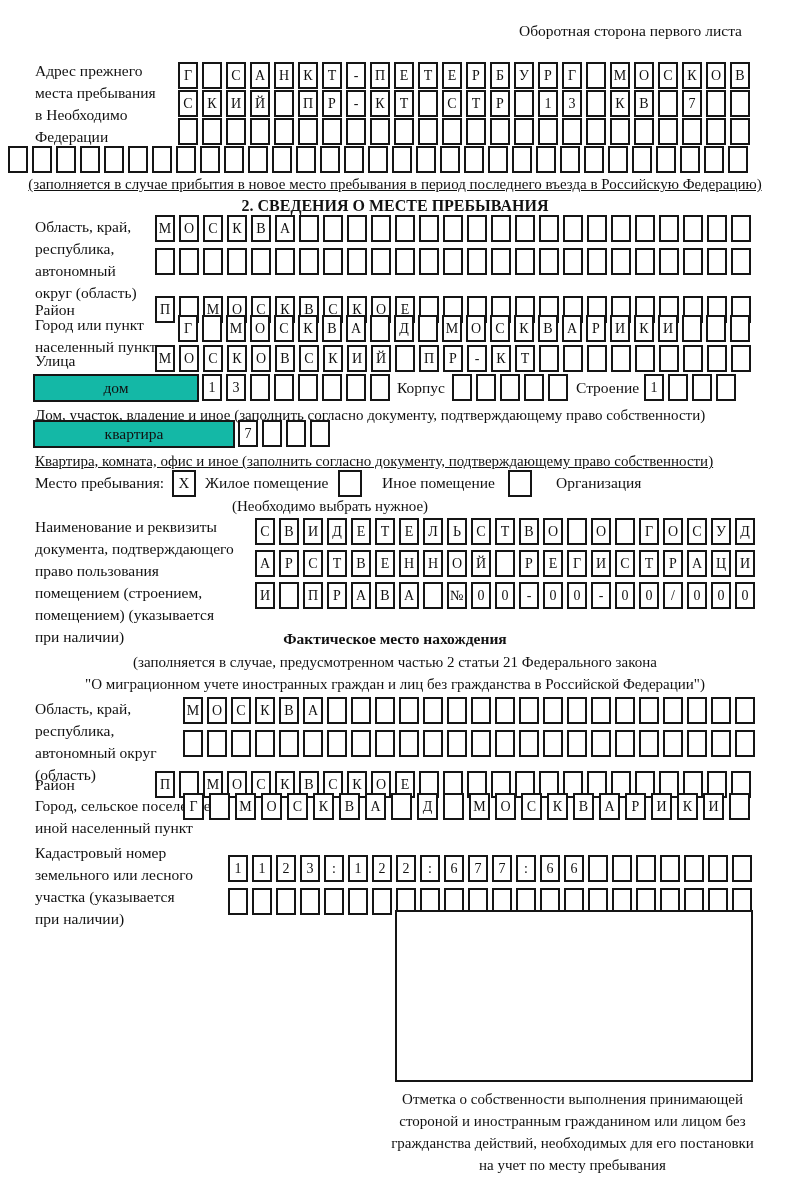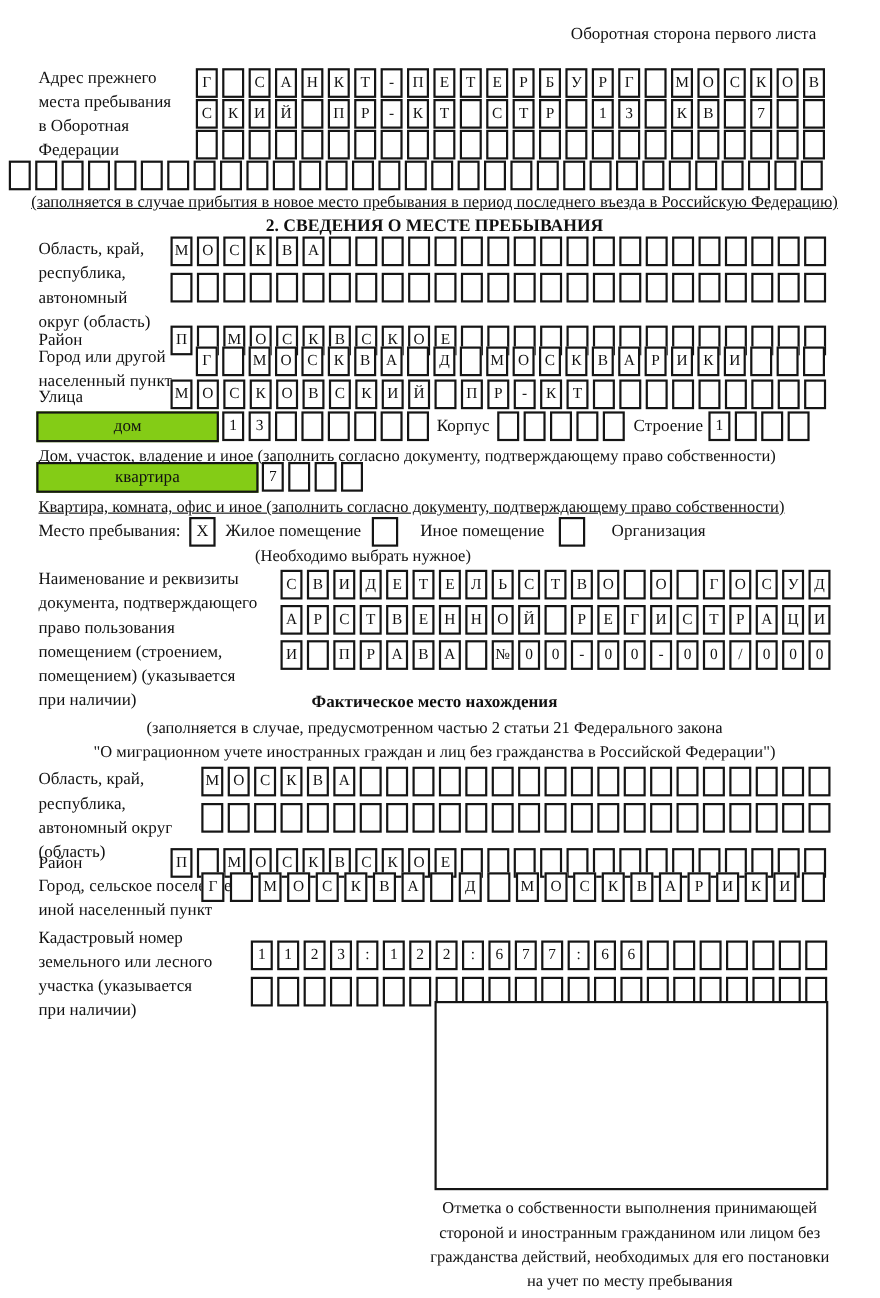--- a/index.html
+++ b/index.html
@@ -27,21 +27,21 @@
     background:#fff;
   }
   .boxrow.wide .cell{width:21px;}
   .longbox{
     position:absolute;
     box-sizing:border-box;
     border:2px solid #151515;
     height:28px;
     font-size:15.5px;line-height:24px;
     text-align:center;
-    background:#84cc16;
+    background:#14b8a6;
   }
   .cb{
     position:absolute;
     width:24px;height:27px;
     box-sizing:border-box;
     border:2px solid #151515;
     font-size:15px;line-height:23px;
     text-align:center;
     background:#fff;
   }
@@ -55,21 +55,21 @@
 </head>
 <body>
 
 <div class="page">
 
   <div class="note" style="top:22px;right:58px;font-size:15.5px;">Оборотная сторона первого листа</div>
 
   <div class="lbl" style="left:35px;top:60px;width:150px;">
     <div>Адрес прежнего</div>
     <div>места пребывания</div>
-    <div>в Оборотная</div>
+    <div>в Необходимо</div>
     <div>Федерации</div>
   </div>
   <div class="boxrow" style="left:178px;top:62px;">
       <span class="cell">Г</span>
       <span class="cell"></span>
       <span class="cell">С</span>
       <span class="cell">А</span>
       <span class="cell">Н</span>
       <span class="cell">К</span>
       <span class="cell">Т</span>
@@ -264,21 +264,21 @@
       <span class="cell"></span>
       <span class="cell"></span>
       <span class="cell"></span>
       <span class="cell"></span>
       <span class="cell"></span>
       <span class="cell"></span>
       <span class="cell"></span>
     </div>
 
   <div class="lbl" style="left:35px;top:314px;width:150px;">
-    <div>Город или другой</div>
+    <div>Город или пункт</div>
     <div>населенный пункт</div>
   </div>
   <div class="boxrow" style="left:178px;top:315px;">
       <span class="cell">Г</span>
       <span class="cell"></span>
       <span class="cell">М</span>
       <span class="cell">О</span>
       <span class="cell">С</span>
       <span class="cell">К</span>
       <span class="cell">В</span>

